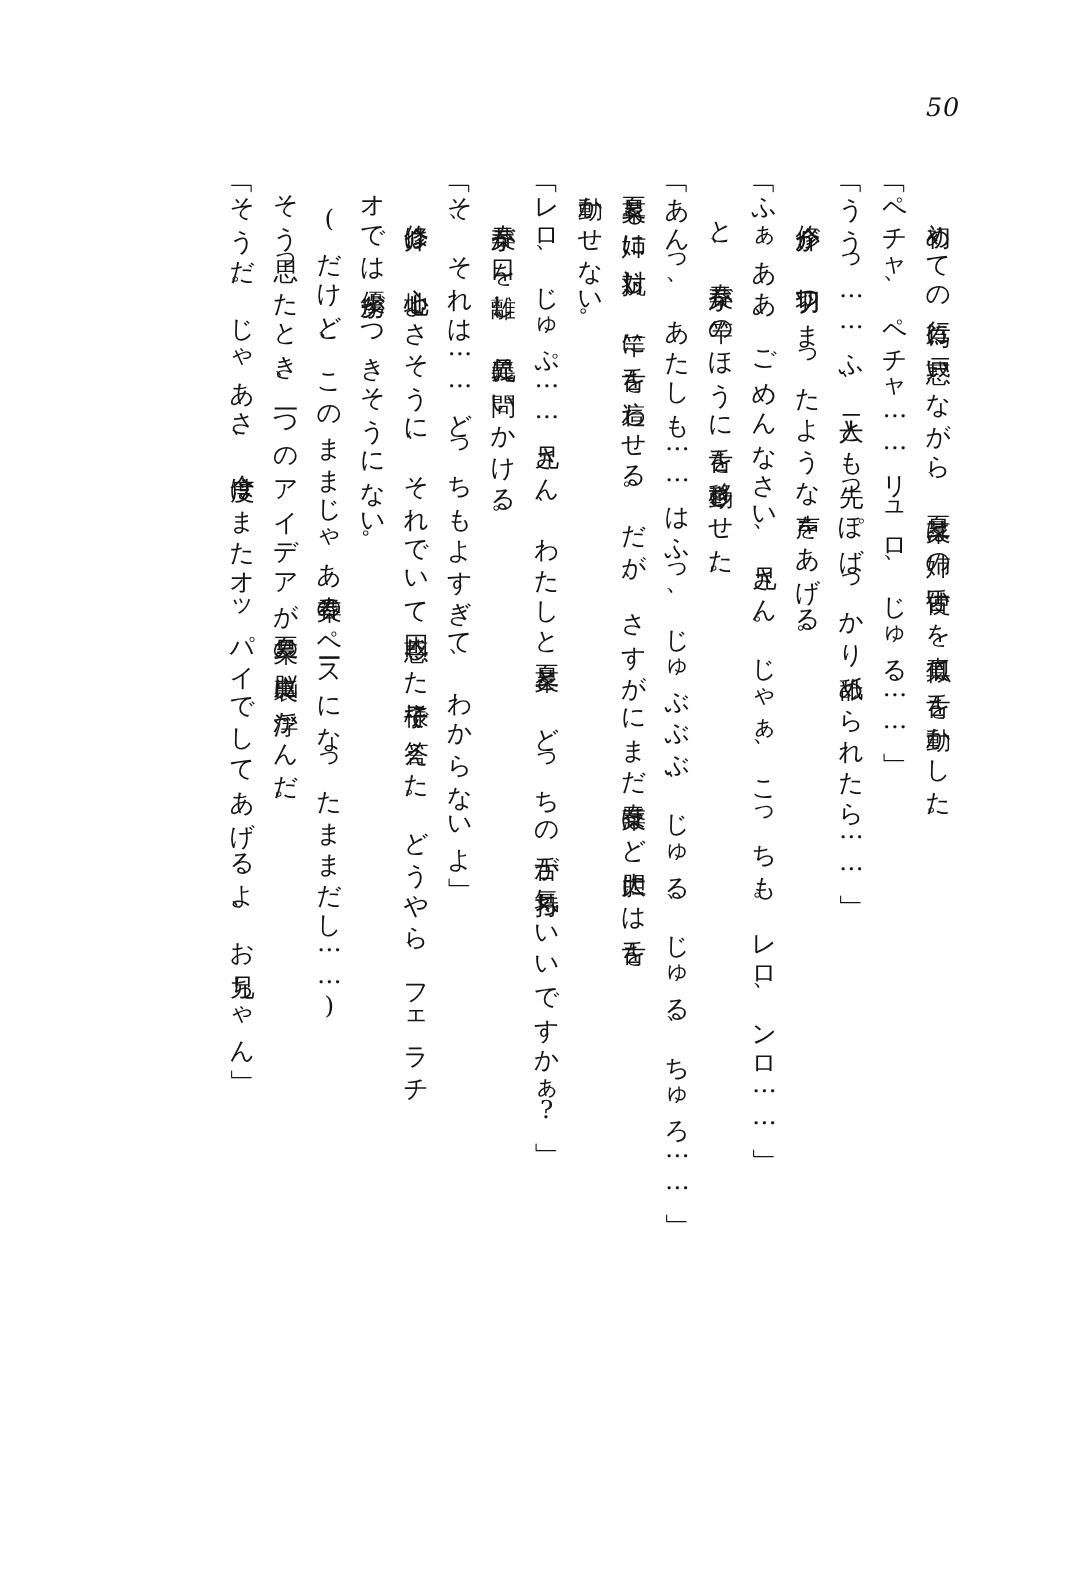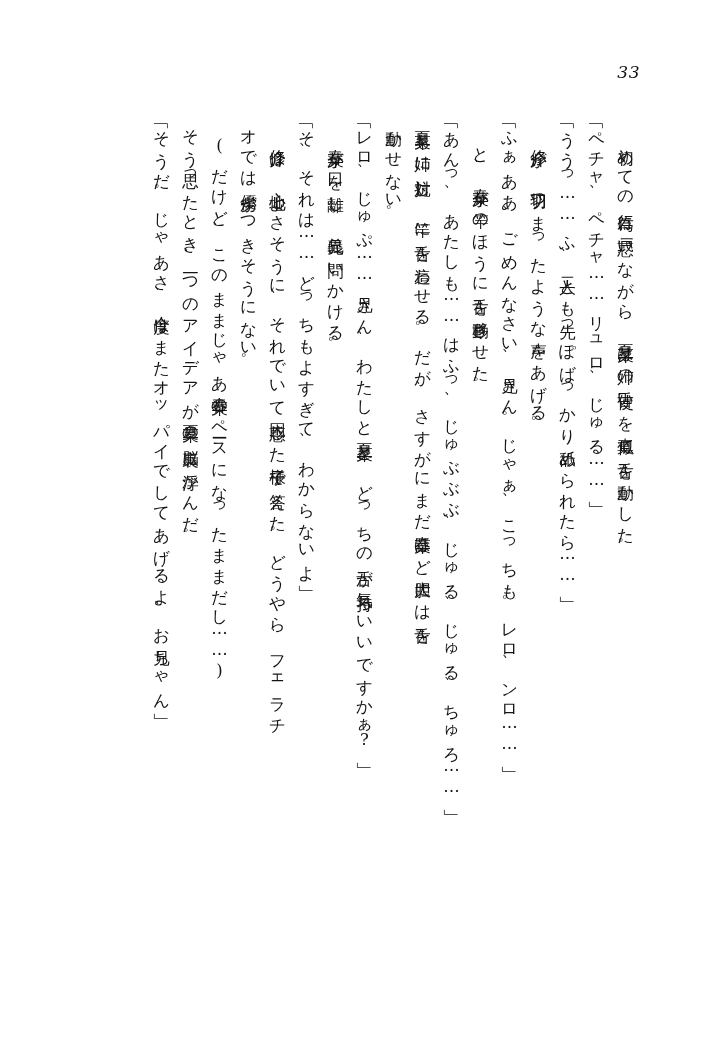--- a/index.html
+++ b/index.html
@@ -58,21 +58,21 @@
   }
   .vline.indent {
     padding-top: 18px;
   }
 </style>
 </head>
 <body>
 
 <div class="page">
 
-  <div class="page-number">33</div>
+  <div class="page-number">50</div>
 
   <div class="text-body">
     <div class="vline indent">初めての行為に戸惑いながら、夏菜は姉の舌使いを真似て舌を動かした。</div>
     <div class="vline">「ペチャ、ペチャ……リュロ、じゅる……」</div>
     <div class="vline">「ううっ……ふ、二人とも先っぽばっかり舐められたら……」</div>
     <div class="vline indent">修介が、切羽つまったような声をあげる。</div>
     <div class="vline">「ふぁああ、ごめんなさい、兄さん。じゃぁ、こっちも。レロ、ンロ……」</div>
     <div class="vline indent">と、春菜が竿のほうに舌を移動させた。</div>
     <div class="vline">「あんっ、あたしも……はふっ、じゅぶぶぶ、じゅる、じゅる、ちゅろ……」</div>
     <div class="vline">夏菜も姉に対抗し、竿に舌を這わせる。だが、さすがにまだ春菜ほど大胆には舌を</div>

